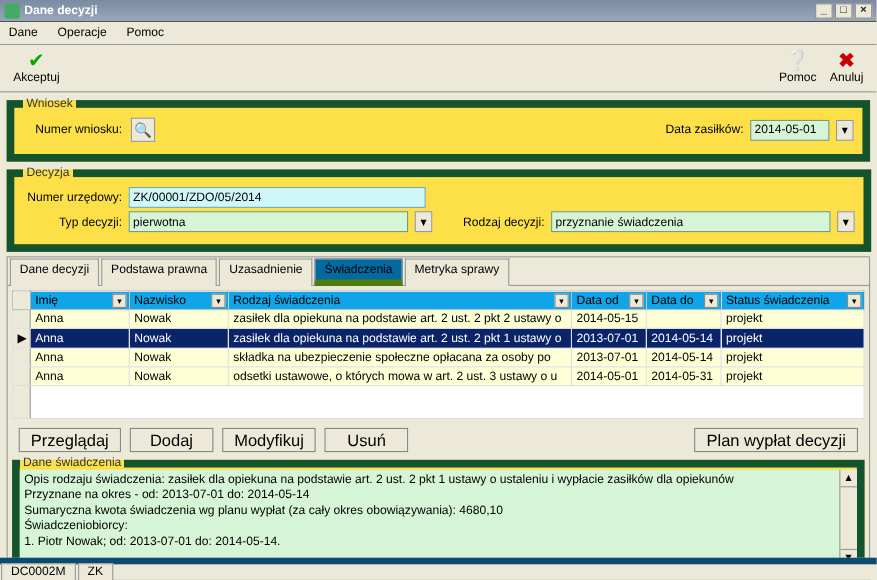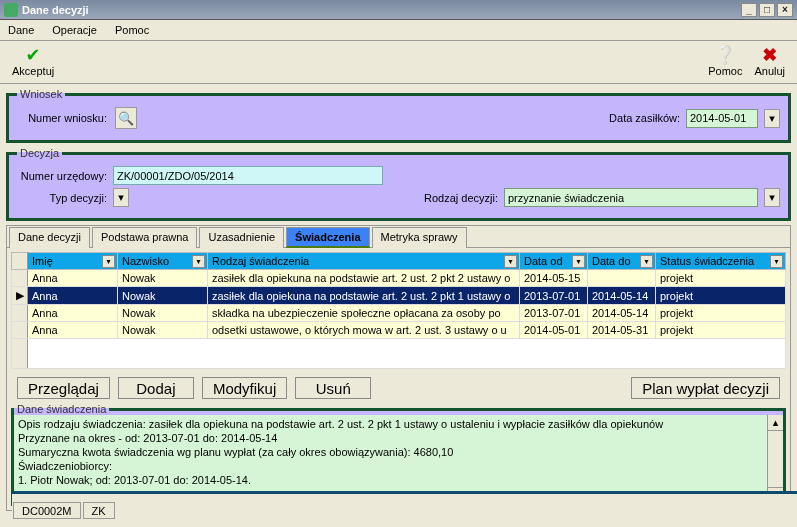--- a/index.html
+++ b/index.html
@@ -37,22 +37,22 @@
     display: flex; align-items: center; padding: 2px 6px 4px;
   }
   .tbtn { display: flex; flex-direction: column; align-items: center; padding: 2px 6px; cursor: pointer; }
   .tbtn .icon { width: 20px; height: 20px; display:flex; align-items:center; justify-content:center; font-size:18px; }
   .tb-spacer { flex: 1; }
   .check-green { color: #0a0; }
   .help-blue { color: #25d; }
   .x-red { color: #c00; font-weight: bold; }
 
   fieldset.grp {
-    border: 3px solid #14532d; margin: 4px 6px; padding: 4px 8px 8px;
-    background: #c4b5fd;
+    border: 7px solid #14532d; margin: 4px 6px; padding: 4px 8px 8px;
+    background: #fde047;
   }
   fieldset.grp > legend { color: #333; padding: 0 3px; }
   .row { display: flex; align-items: center; gap: 6px; margin: 3px 0; }
   .lbl { text-align: right; }
   .w90 { width: 90px; }
   .inp {
     height: 19px; border: 1px solid #7a9a7a;
     background: #d6f5d6; padding: 1px 3px;
     font-family: inherit; font-size: 11px;
   }
@@ -63,21 +63,21 @@
 
   .tabset {
     margin: 2px 6px 0; border: 1px solid #999; background: #ece9d8;
   }
   .tabs { display: flex; border-bottom: 1px solid #999; padding-left: 2px; }
   .tab {
     padding: 3px 8px; border: 1px solid #999; border-bottom: none;
     margin-right: 2px; background: #ece9d8; cursor: pointer;
     position: relative; top: 1px;
   }
-  .tab.active { background: #3b82f6; border-bottom: 2px solid #4d7c0f; font-weight: bold; z-index: 2; }
+  .tab.active { background: #0369a1; border-bottom: 6px solid #4d7c0f; font-weight: normal; z-index: 2; }
 
   .grid-wrap { padding: 4px; }
   .grid { border: 1px solid #999; width: 100%; background: #fff; border-collapse: collapse; table-layout: fixed; }
   .grid th {
     background: #0ea5e9; border: 1px solid #bbb;
     font-weight: normal; text-align: left; padding: 2px 4px; position: relative;
     white-space: nowrap; overflow: hidden;
   }
   .grid th .filter { position: absolute; right: 2px; top: 2px; width: 13px; height: 13px;
     background: #ece9d8; border: 1px solid #888; font-size: 8px; text-align: center; line-height: 11px; cursor:pointer;}
@@ -106,22 +106,22 @@
   }
   .vscroll {
     position: absolute; right: 0; top: 0; bottom: 0; width: 16px;
     background: #ece9d8; border-left: 1px solid #999;
   }
   .vscroll .arrow { height: 16px; border-bottom: 1px solid #999; text-align:center; line-height:14px; cursor:pointer;}
   .vscroll .arrow.bot { position:absolute; bottom:0; left:0; right:0; border-top:1px solid #999; border-bottom:none; }
 
   .statusbar {
     position: absolute; left:0; right:0; bottom:0;
-    height: 36px; background: #ece9d8; border-top: 3px solid #0c4a6e;
-    display: flex; align-items: center; margin-left: 12px;
+    height: 20px; background: #ece9d8; border-top: 6px solid #0c4a6e;
+    display: flex; align-items: center;
   }
   .statcell {
     border: 1px solid #999; padding: 1px 8px; margin: 1px 1px;
     background: #ece9d8; height: 17px; display:flex; align-items:center;
   }
 </style>
 </head>
 <body>
 
 <div class="titlebar">
@@ -172,20 +172,21 @@
 </fieldset>
 
 <fieldset class="grp">
   <legend>Decyzja</legend>
   <div class="row">
     <div class="lbl w90">Numer urzędowy:</div>
     <input class="inp cyan" style="width: 270px;" value="ZK/00001/ZDO/05/2014">
   </div>
   <div class="row">
     <div class="lbl w90">Typ decyzji:</div>
+    <input class="inp readonly" style="width: 254px;" value="pierwotna">
     <div class="drop">
         <span>▾</span>
       </div>
     <div style="flex:1"></div>
     <div class="lbl" style="width:90px">Rodzaj decyzji:</div>
     <input class="inp readonly" style="width: 254px;" value="przyznanie świadczenia">
     <div class="drop">
         <span>▾</span>
       </div>
   </div>

